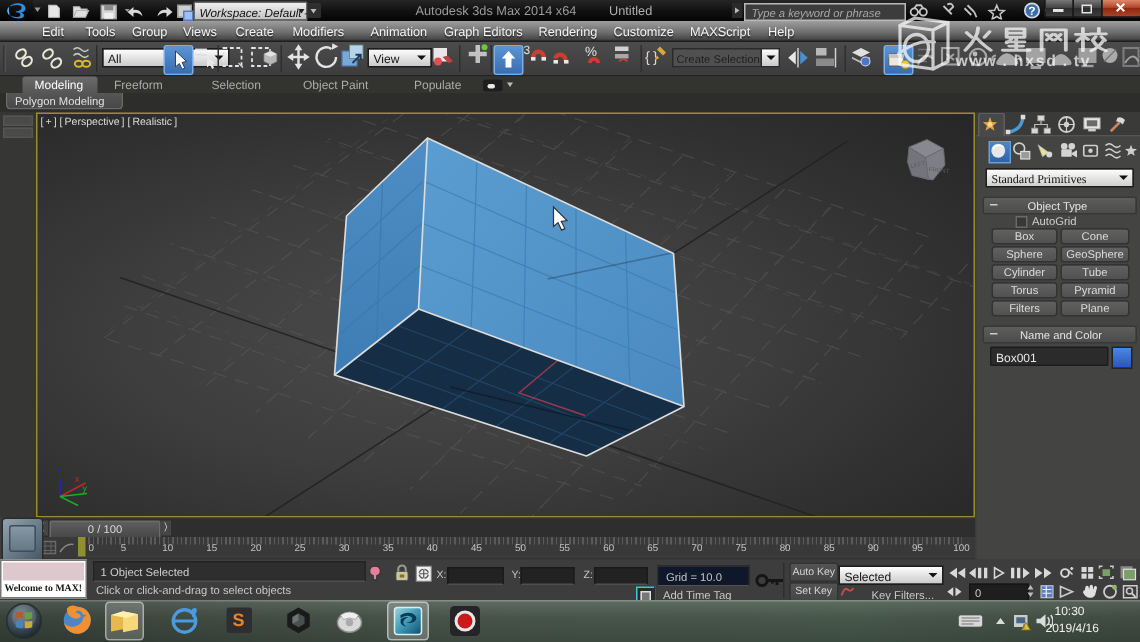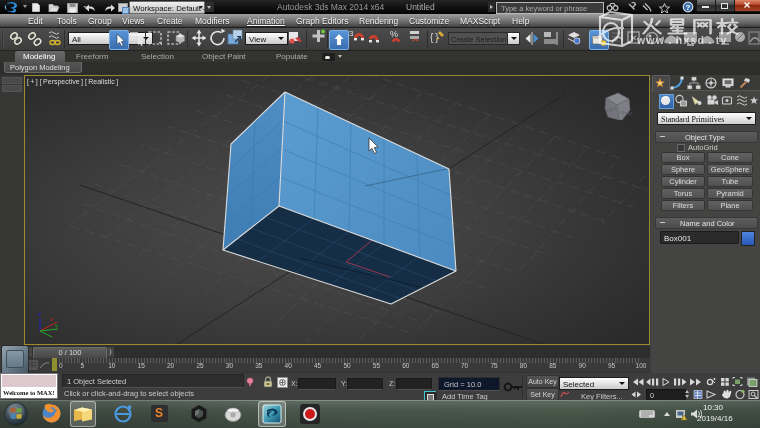--- a/index.html
+++ b/index.html
@@ -52,36 +52,36 @@
       <path d="M13 7 l-4-3.4 v2 q-5-1-6 4.4 q2.4-3 6-2.4 v2.8 z" fill="#d9d9d9"></path>
     </g>
     <path d="M111 5.4 h3.4 l-1.7 2.2 z" fill="#9a9a9a"></path>
   </svg>
 
   <svg class="abs" style="left:117px;top:1px" width="13" height="13">
     <rect x="1.5" y="2.5" width="9" height="8" fill="#cfcfcf" stroke="#9a9a9a"></rect>
     <rect x="5.5" y="6.5" width="6" height="6" fill="#9fc0e8" stroke="#5580b8"></rect>
   </svg>
 
-  <div class="abs" style="left:129px;top:1px;width:74px;height:11px;background:linear-gradient(#efefef,#c2c2c2);border:1px solid #6a6a6a;border-radius:1px;">
+  <div class="abs" style="left:129px;top:1px;width:74px;height:11px;background:linear-gradient(#efefef,#c2c2c2);border:1px solid #6a6a6a;border-radius:1px;font-style:italic;">
     <div class="abs txt" style="left:3px;top:1.5px;font-size:7.8px;color:#111;">Workspace: Default -</div>
     <div class="abs" style="right:1px;top:4px;width:0;height:0;border-left:2.5px solid transparent;border-right:2.5px solid transparent;border-top:3px solid #222;"></div>
   </div>
   <div class="abs" style="left:205px;top:2px;width:9px;height:10px;background:#2e2e2e;border-radius:1px;">
     <div class="abs" style="left:2px;top:4px;width:0;height:0;border-left:2.5px solid transparent;border-right:2.5px solid transparent;border-top:3px solid #bbb;"></div>
   </div>
 
   <div class="abs txt" style="left:277px;top:2px;font-size:8.5px;color:#9c9c9c;">Autodesk 3ds Max  2014 x64</div>
   <div class="abs txt" style="left:406px;top:2px;font-size:8.5px;color:#b0b0b0;">Untitled</div>
   <div class="abs" style="left:488px;top:2px;width:7px;height:10px;background:#2a2a2a;">
     <div class="abs" style="left:2px;top:3px;width:0;height:0;border-top:2.5px solid transparent;border-bottom:2.5px solid transparent;border-left:3px solid #bbb;"></div>
   </div>
 
   <div class="abs" style="left:496px;top:1.5px;width:106px;height:10px;background:#3c3c3c;border:1px solid #b9b9b9;">
-    <div class="abs txt" style="left:4px;top:1px;font-size:7.5px;color:#a8a8a8;">Type a keyword or phrase</div>
+    <div class="abs txt" style="left:4px;top:1px;font-size:7.5px;font-style:italic;color:#a8a8a8;">Type a keyword or phrase</div>
   </div>
 
   <svg class="abs" style="left:605px;top:1px" width="100" height="12">
     <g stroke="#c4c4c4" fill="none" stroke-width="1.2">
       <circle cx="4.5" cy="7" r="2.4"></circle>
         <circle cx="10.5" cy="7" r="2.4"></circle>
       <path d="M4.5 4.6 L6 2.5 h3 L10.5 4.6 M6.5 7 h2"></path>
       <path d="M24 3 l5.5 5.5 M26.5 2 q3-1.5 4 1.5 l-2.5 2.5"></path>
       <path d="M40 2.5 l4.5 4.5 m-6.5-2.5 l4.5 4.5 M44.5 7 l1.5 3.5"></path>
       <path d="M59.5 2.5 l1.4 3.4 3.6 0.2 -2.8 2.3 1 3.6 -3.2-2 -3.2 2 1-3.6 -2.8-2.3 3.6-0.2z" stroke-width="1"></path>
@@ -103,21 +103,21 @@
       </svg>
   </div>
 
   <div class="abs" style="left:0;top:14px;width:760px;height:13px;background:linear-gradient(#9e9e9e,#6e6e6e 58%,#4c4c4c 90%,#3a3a3a);border-bottom:1px solid #1e1e1e;">
     <div class="menu" style="left:28px;">Edit</div>
     <div class="menu" style="left:57px;">Tools</div>
     <div class="menu" style="left:88px;">Group</div>
     <div class="menu" style="left:122px;">Views</div>
     <div class="menu" style="left:157px;">Create</div>
     <div class="menu" style="left:195px;">Modifiers</div>
-    <div class="menu" style="left:247px;text-decoration:underline;">Animation</div>
+    <div class="menu" style="left:247px;">Animation</div>
     <div class="menu" style="left:296px;">Graph Editors</div>
     <div class="menu" style="left:359px;">Rendering</div>
     <div class="menu" style="left:409px;">Customize</div>
     <div class="menu" style="left:460px;">MAXScript</div>
     <div class="menu" style="left:512px;">Help</div>
   </div>
 
   <div class="abs" id="toolbar" style="left:0;top:28px;width:760px;height:22px;background:linear-gradient(#4c4c4c,#3c3c3c);border-bottom:1px solid #232323;">
     <div class="abs" style="left:2px;top:2px;width:2px;height:18px;background:linear-gradient(90deg,#2a2a2a,#5a5a5a);"></div>
     <svg class="abs" style="left:0;top:0" width="460" height="22">

